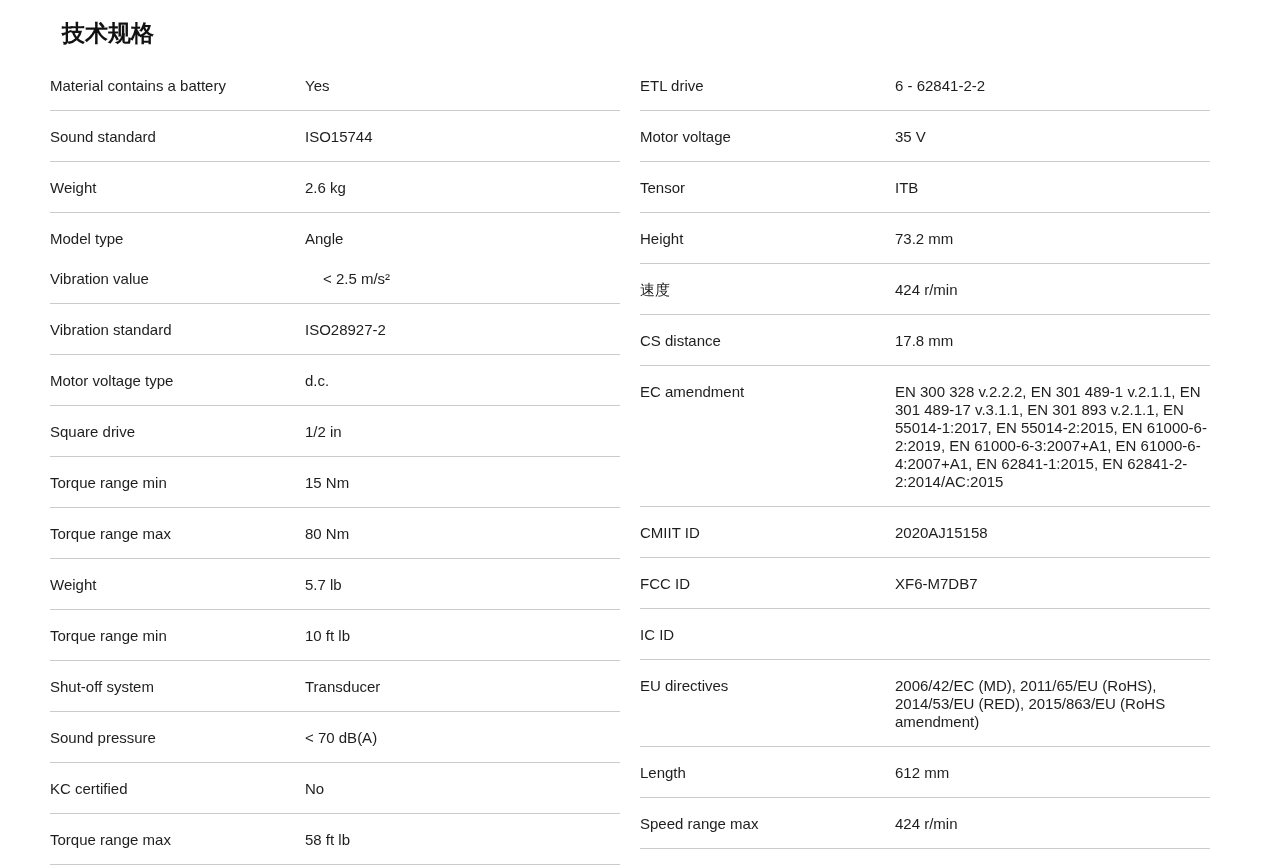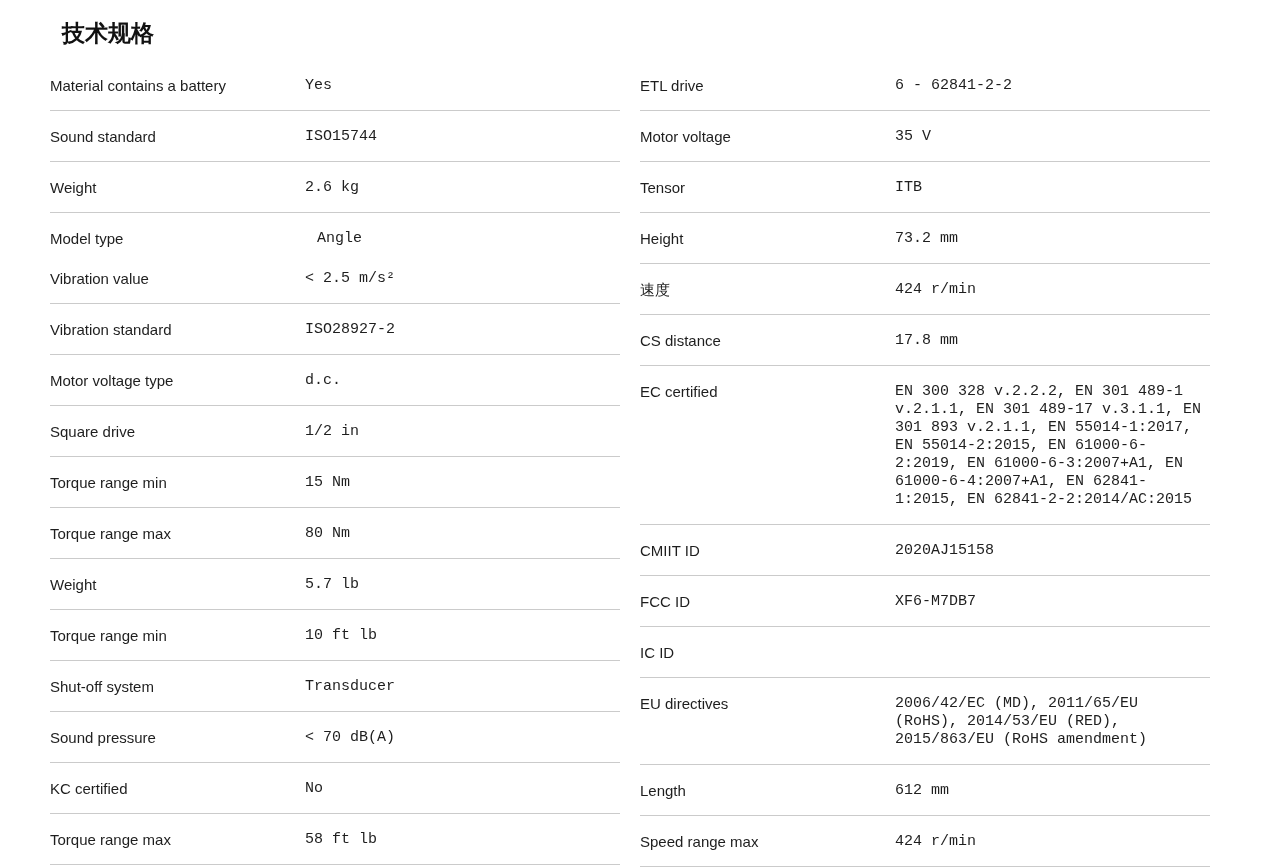--- a/index.html
+++ b/index.html
@@ -37,34 +37,33 @@
     display: flex;
     align-items: flex-start;
     padding: 17px 0 15px 0;
     border-bottom: 1px solid #cbcbcb;
     font-size: 15px;
     line-height: 18px;
   }
   .spec-row.merge-top {
     border-bottom: none;
     padding-bottom: 22px;
-    gap: 12px;
   }
   .spec-row.merge-bottom {
     padding-top: 0;
+    gap: 18px;
   }
   .spec-label {
     flex: 0 0 255px;
     width: 255px;
     padding-right: 10px;
     box-sizing: border-box;
   }
   .spec-value {
     flex: 1;
-    font-family: Liberation Mono, monospace;
   }
 </style>
 </head>
 <body>
 
 <div class="page">
 
   <h1 class="page-title">技术规格</h1>
 
   <div class="spec-grid">
@@ -155,21 +154,21 @@
       </div>
       <div class="spec-row">
         <div class="spec-label">速度</div>
         <div class="spec-value">424 r/min</div>
       </div>
       <div class="spec-row">
         <div class="spec-label">CS distance</div>
         <div class="spec-value">17.8 mm</div>
       </div>
       <div class="spec-row">
-        <div class="spec-label">EC certified</div>
+        <div class="spec-label">EC amendment</div>
         <div class="spec-value">EN 300 328 v.2.2.2, EN 301 489-1 v.2.1.1, EN 301 489-17 v.3.1.1, EN 301 893 v.2.1.1, EN 55014-1:2017, EN 55014-2:2015, EN 61000-6-2:2019, EN 61000-6-3:2007+A1, EN 61000-6-4:2007+A1, EN 62841-1:2015, EN 62841-2-2:2014/AC:2015</div>
       </div>
       <div class="spec-row">
         <div class="spec-label">CMIIT ID</div>
         <div class="spec-value">2020AJ15158</div>
       </div>
       <div class="spec-row">
         <div class="spec-label">FCC ID</div>
         <div class="spec-value">XF6-M7DB7</div>
       </div>

